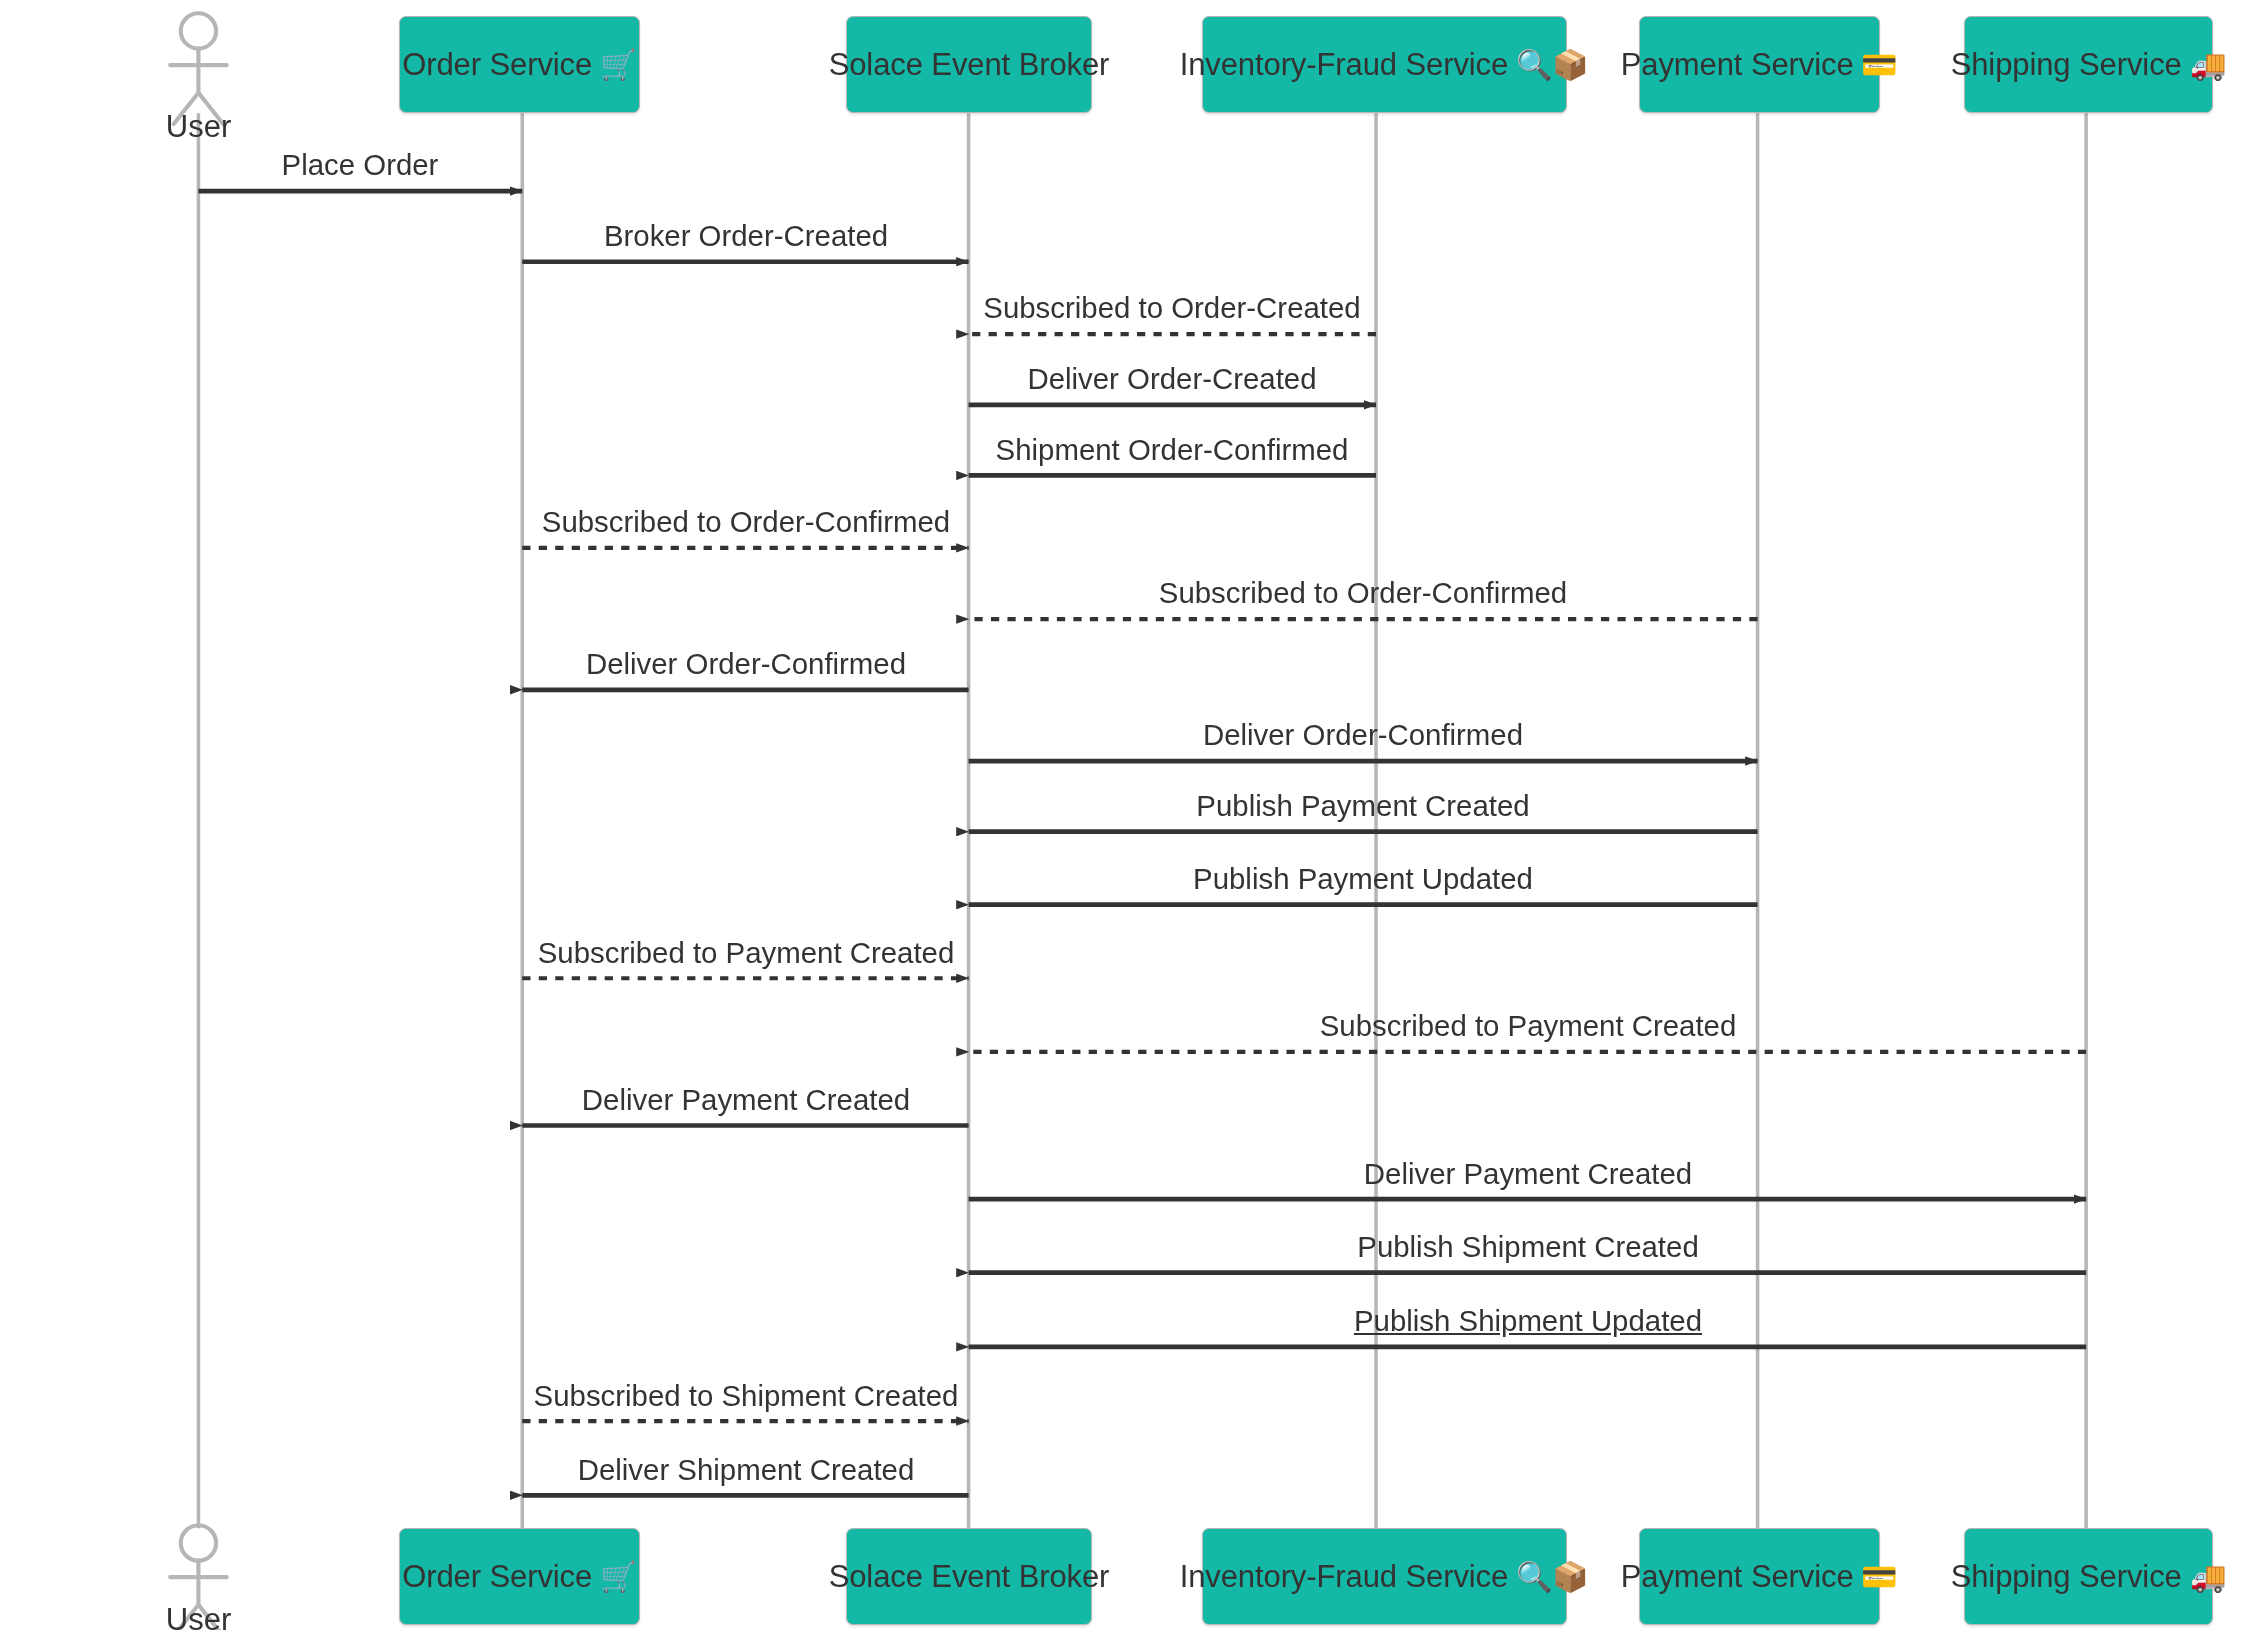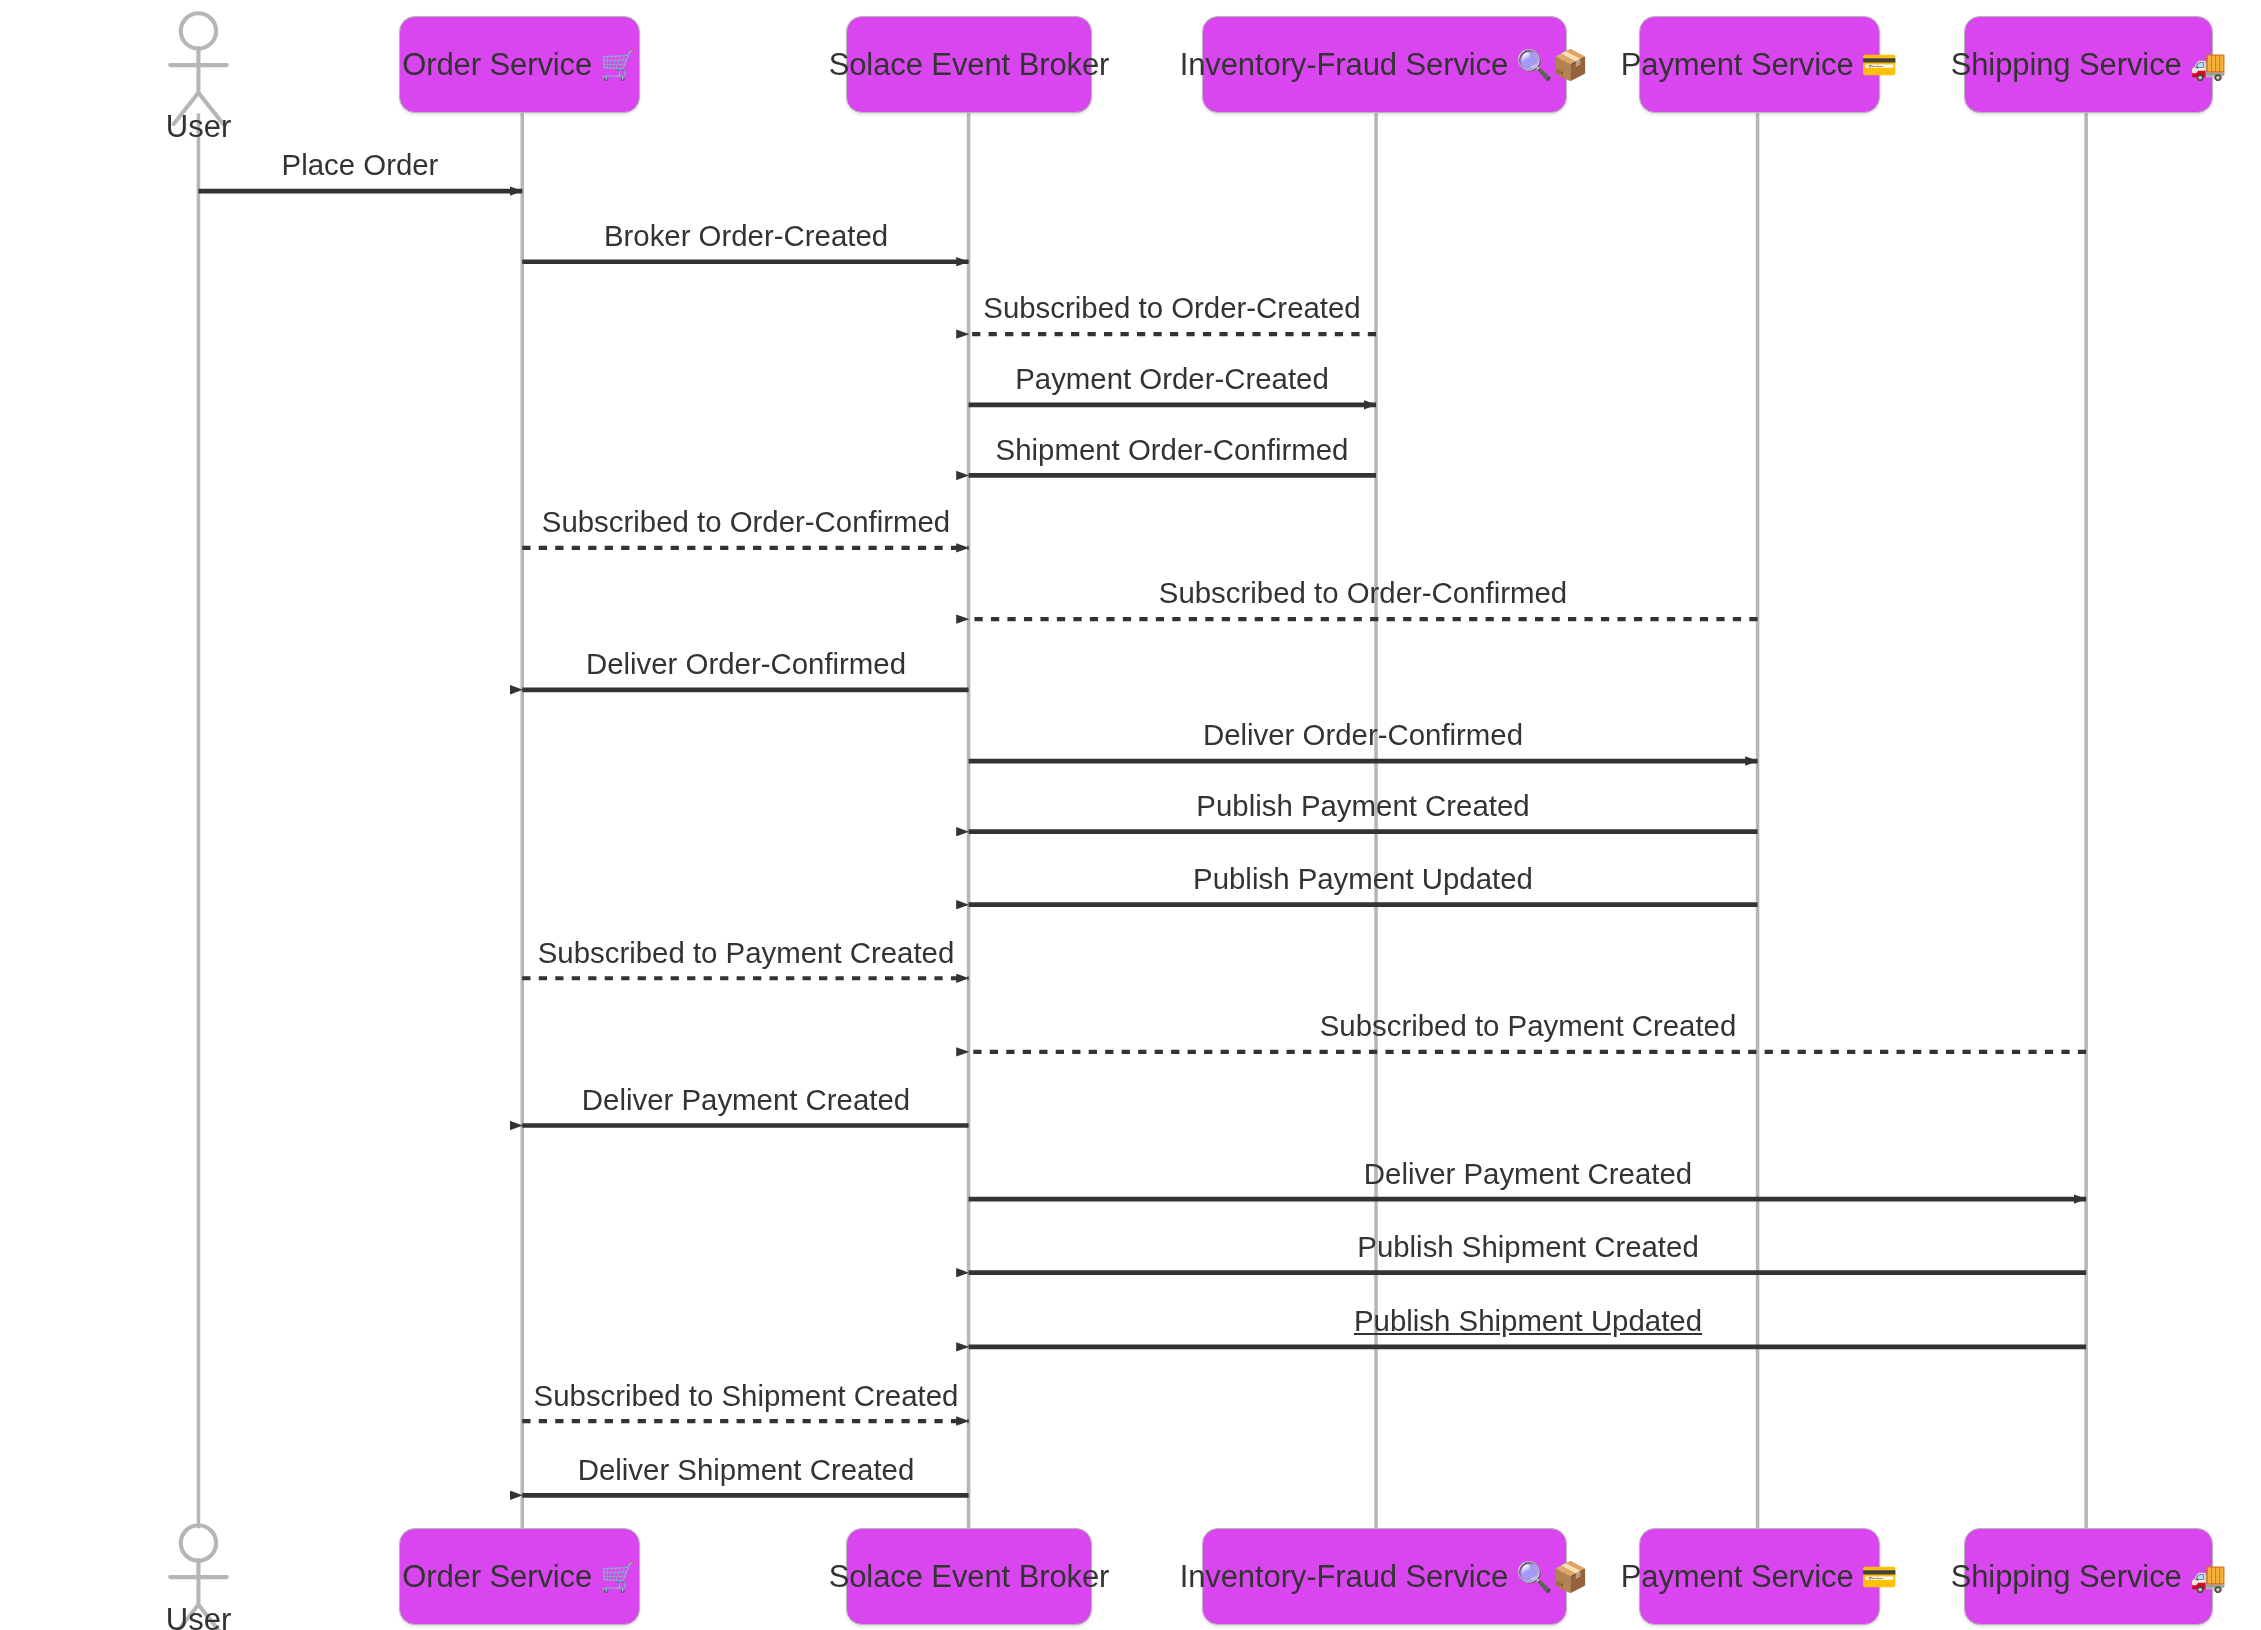--- a/index.html
+++ b/index.html
@@ -3,22 +3,22 @@
 <meta charset="utf-8">
 <style>
   html,body{margin:0;padding:0;background:#ffffff;}
   body{font-family:"Liberation Sans","DejaVu Sans",sans-serif;}
   #stage{position:relative;width:2261px;height:1631px;background:#ffffff;overflow:hidden;}
   #svg{position:absolute;left:0;top:0;width:2261px;height:1631px;}
   .pbox{
     position:absolute;
     box-sizing:border-box;
     border:1.8px solid #b6b6b6;
-    border-radius:16px;
-    background:#d946ef;
+    border-radius:7px;
+    background:#14b8a6;
     display:flex;align-items:center;justify-content:center;
     color:#333333;
     font-size:31px;
     letter-spacing:-0.1px;
     white-space:nowrap;
     box-shadow:0 1.8px 2.4px rgba(0,0,0,0.10);
   }
   .pbox .emo{font-family:"DejaVu Sans",sans-serif;font-size:29.4px;margin-left:8.2px;}
   .actor-label{
     position:absolute;
@@ -136,21 +136,21 @@
         <span>Shipping Service</span>
         <span class="emo">🚚</span>
       </div>
     </div>
   <div id="labels">
       <div class="actor-label" style="left: 128px; top: 109px; width: 141px;">User</div>
       <div class="actor-label" style="left: 128px; top: 1602px; width: 141px;">User</div>
       <div class="msg-label" style="left: 360px; top: 148px;">Place Order</div>
       <div class="msg-label" style="left: 746px; top: 219px;">Broker Order-Created</div>
       <div class="msg-label" style="left: 1172px; top: 291px; text-align: center;">Subscribed to Order-Created</div>
-      <div class="msg-label" style="left: 1172px; top: 362px;">Payment Order-Created</div>
+      <div class="msg-label" style="left: 1172px; top: 362px;">Deliver Order-Created</div>
       <div class="msg-label" style="left: 1172px; top: 433px;">Shipment Order-Confirmed</div>
       <div class="msg-label" style="left: 746px; top: 505px;">Subscribed to Order-Confirmed</div>
       <div class="msg-label" style="left: 1363px; top: 576px;">Subscribed to Order-Confirmed</div>
       <div class="msg-label" style="left: 746px; top: 647px;">Deliver Order-Confirmed</div>
       <div class="msg-label" style="left: 1363px; top: 718px;">Deliver Order-Confirmed</div>
       <div class="msg-label" style="left: 1363px; top: 789px;">Publish Payment Created</div>
       <div class="msg-label" style="left: 1363px; top: 862px;">Publish Payment Updated</div>
       <div class="msg-label" style="left: 746px; top: 936px;">Subscribed to Payment Created</div>
       <div class="msg-label" style="left: 1528px; top: 1009px;">Subscribed to Payment Created</div>
       <div class="msg-label" style="left: 746px; top: 1083px;">Deliver Payment Created</div>

